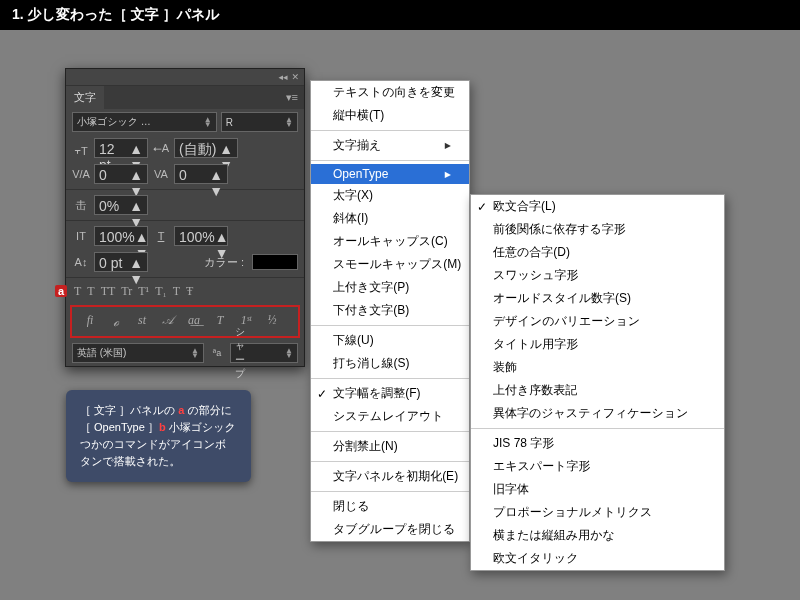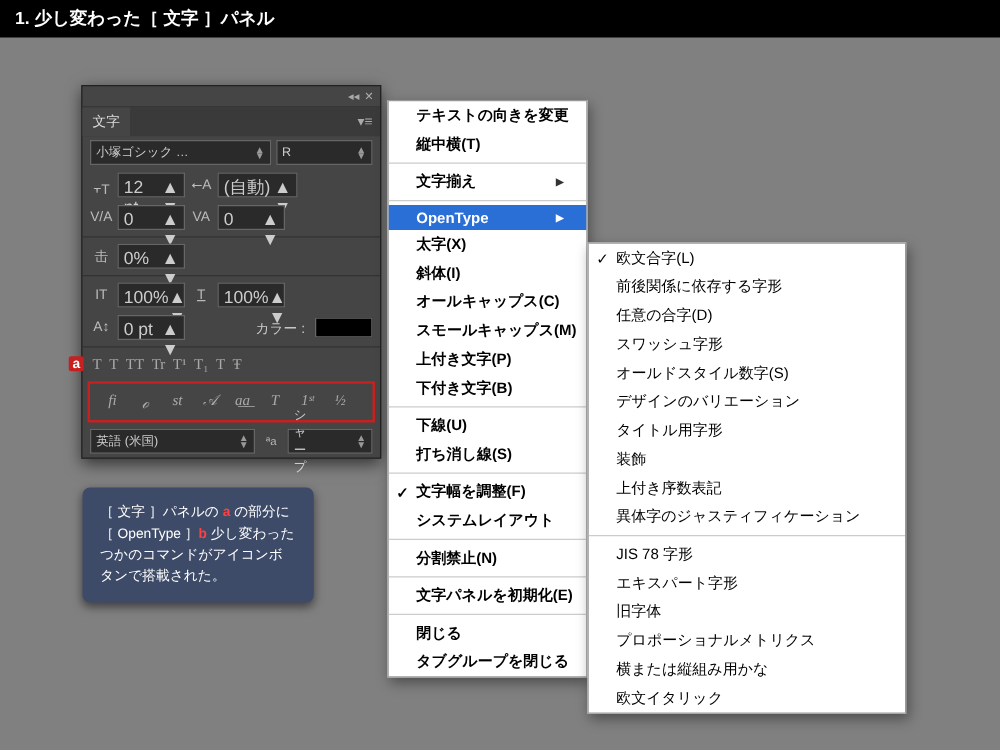--- a/index.html
+++ b/index.html
@@ -21,21 +21,21 @@
   .style-icons span { cursor: pointer; }
   .ot-row { display: flex; gap: 6px; padding: 6px 8px; border: 2px solid #c62020; margin: 2px 4px; }
   .ot-row span { font-family: Georgia, serif; font-style: italic; color: #aaa; font-size: 12px; width: 20px; text-align: center; cursor: pointer; }
   .marker-a { position: absolute; left: 55px; top: 255px; background: #c62020; color: #fff; font-weight: bold; font-size: 11px; padding: 0 3px; border-radius: 2px; }
   .marker-b { position: absolute; left: 700px; top: 164px; color: #c62020; font-weight: bold; font-size: 14px; }
   .color-swatch { width: 46px; height: 16px; background: #000; border: 1px solid #666; }
   .callout { position: absolute; left: 66px; top: 360px; width: 185px; background: #3e4b68; color: #fff; font-size: 11px; padding: 12px 14px; border-radius: 6px; line-height: 1.55; box-shadow: 0 3px 8px rgba(0,0,0,0.5); }
   .callout .ra { color: #ff4040; font-weight: bold; }
   .callout .rb { color: #ff4040; font-weight: bold; }
   .menu { position: absolute; background: #fff; border: 1px solid #999; box-shadow: 2px 4px 10px rgba(0,0,0,0.4); font-size: 12px; color: #000; }
-  .menu1 { left: 310px; top: 50px; width: 160px; font-weight: bold; }
+  .menu1 { left: 310px; top: 50px; width: 160px; }
   .menu2 { left: 470px; top: 164px; width: 255px; }
   .menu-item { padding: 3px 18px 3px 22px; white-space: nowrap; display: flex; justify-content: space-between; align-items: center; cursor: default; position: relative; }
   .menu-item.sub::after { content: "▶"; font-size: 8px; color: #333; }
   .menu-item.hl { background: #2a6fd6; color: #fff; }
   .menu-item.hl::after { color: #fff; }
   .menu-item.checked::before { content: "✓"; position: absolute; left: 6px; }
   .menu-sep { border-top: 1px solid #ccc; margin: 3px 0; }
 </style>
 </head>
 <body>
@@ -162,21 +162,21 @@
           <span class="arrows">▲<br>▼</span>
       </div>
     </div>
   </div>
 
   <div class="marker-a">a</div>
   <div class="marker-b">b</div>
 
   <div class="callout">
     <span>［ 文字 ］パネルの </span><span class="ra">a</span><span> の部分に</span><br>
-    <span>［ OpenType ］</span><span class="rb">b</span><span> 少し変わった</span><br>
+    <span>［ OpenType ］</span><span class="rb">b</span><span> 小塚ゴシック</span><br>
     <span>つかのコマンドがアイコンボ</span><br>
     <span>タンで搭載された。</span>
   </div>
 
   <div class="menu menu1" id="menu1">
       <div class="menu-item">
         <span>テキストの向きを変更</span>
       </div>
       <div class="menu-item">
         <span>縦中横(T)</span>

